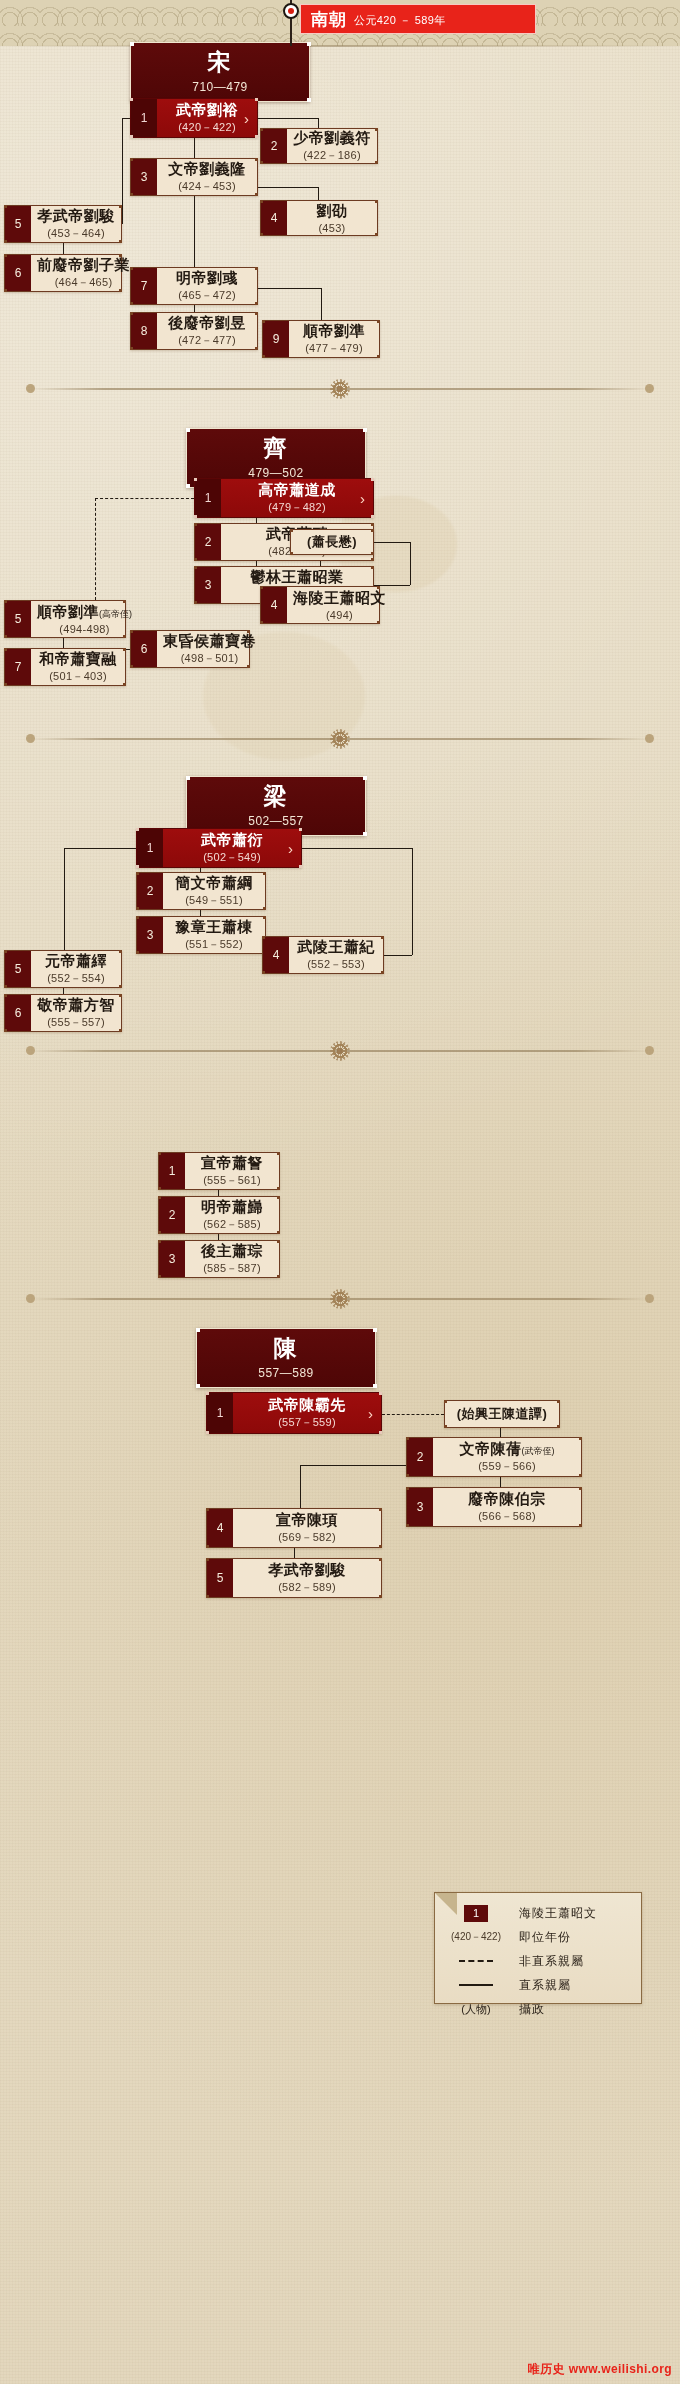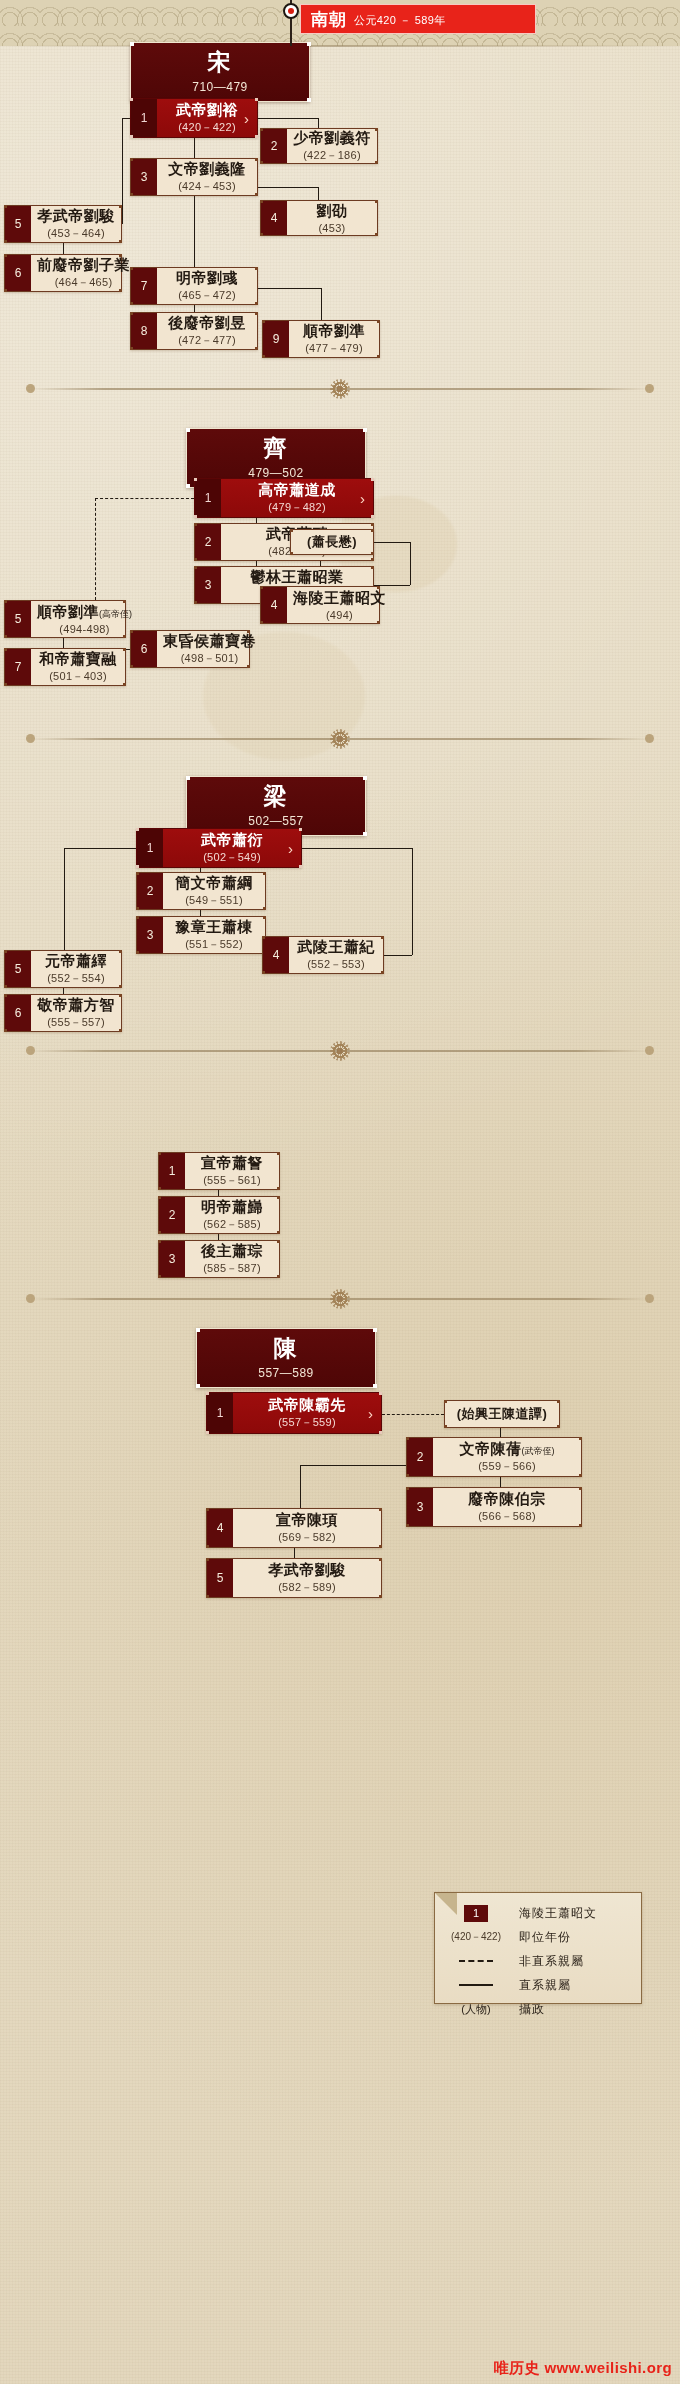--- a/index.html
+++ b/index.html
@@ -159,21 +159,21 @@
     position:absolute;z-index:2;left:60px;top:430px;width:560px;height:380px;
     opacity:.16;pointer-events:none;
     background:
       radial-gradient(ellipse at 35% 45%, #c8a96f 0 2px, rgba(0,0,0,0) 3px),
       radial-gradient(ellipse at 60% 30%, rgba(198,169,111,.8) 0 60px, rgba(0,0,0,0) 62px),
       radial-gradient(ellipse at 40% 70%, rgba(198,169,111,.6) 0 80px, rgba(0,0,0,0) 82px);
     filter:blur(1px);
   }
   .footer{
     position:absolute;z-index:7;right:8px;bottom:6px;color:#e8231a;
-    font-size:15px;font-weight:bold;letter-spacing:.4px;
+    font-size:12px;font-weight:bold;letter-spacing:.4px;
   }
 </style>
 </head>
 <body>
 
 <div id="page">
 
   <div class="watermark"></div>
 
   <div class="banner-strip"></div>

